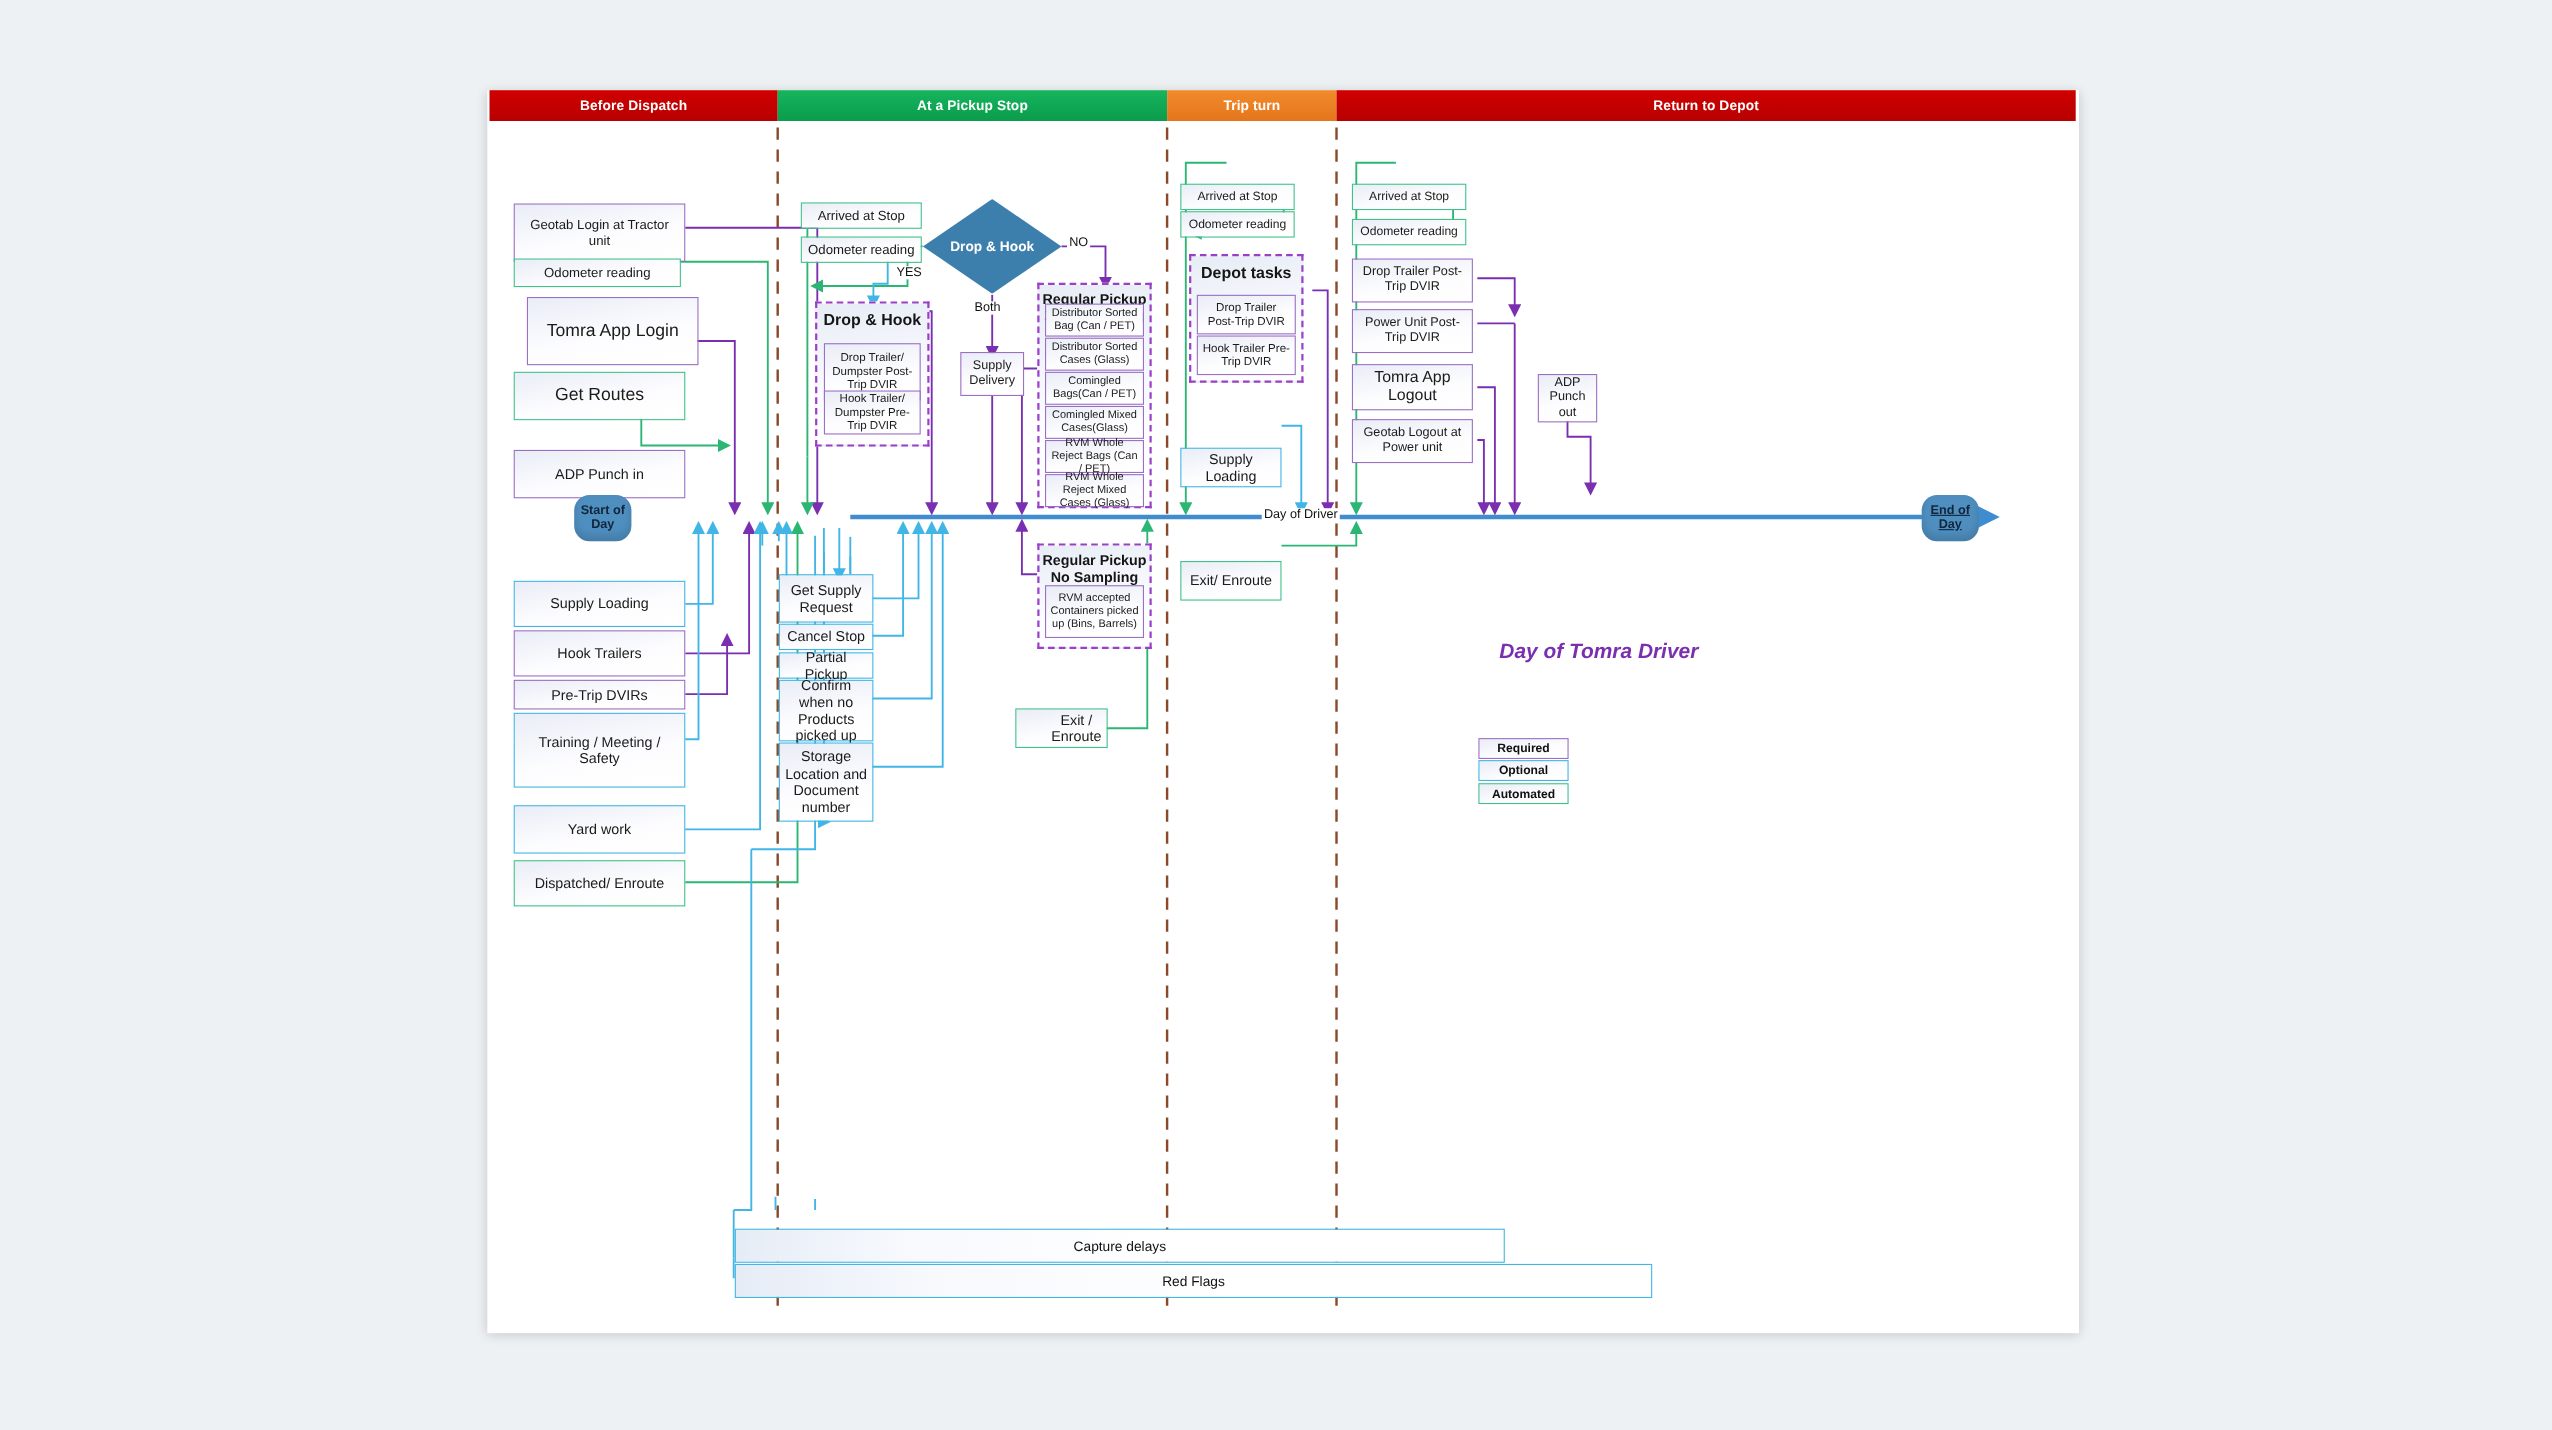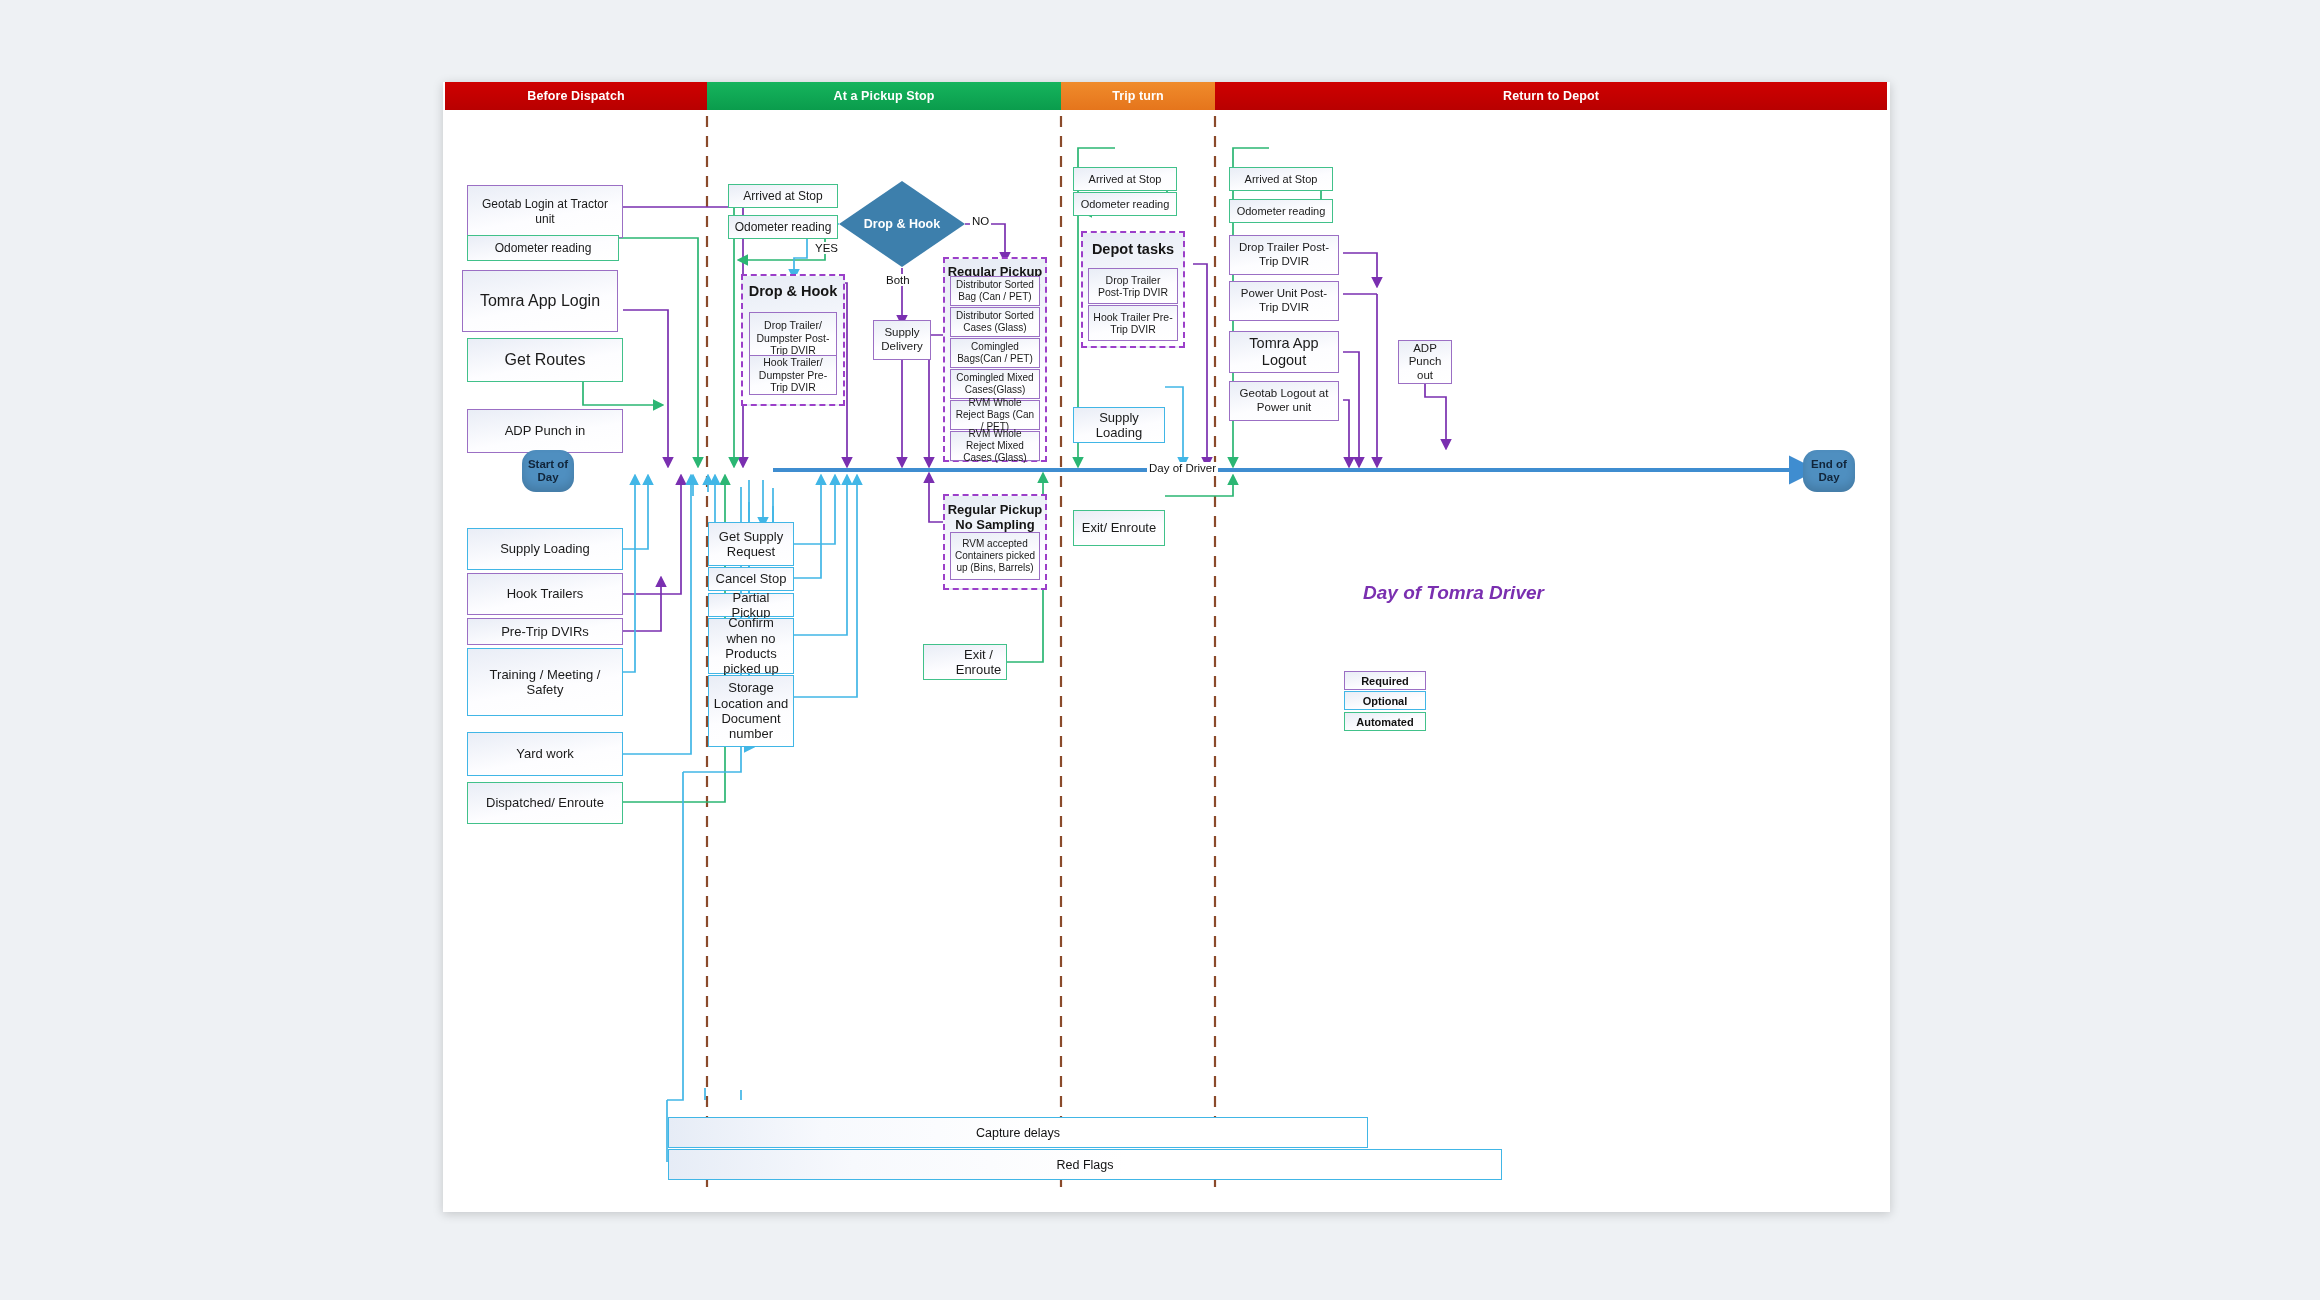--- a/index.html
+++ b/index.html
@@ -184,38 +184,38 @@
   </svg>
 
   <div class="node req" style="left:24px;top:103px;width:156px;height:53px;">
     <span>Geotab Login at Tractor unit</span>
       </div>
 
   <div class="node aut" style="left:24px;top:153px;width:152px;height:26px;font-size:12px;">
     <span>Odometer reading</span>
       </div>
 
-  <div class="node req f15" style="left:19px;top:188px;width:156px;height:62px;">
+  <div class="node req f15" style="left:36px;top:188px;width:156px;height:62px;">
     <span>Tomra App Login</span>
       </div>
 
   <div class="node aut f15" style="left:24px;top:256px;width:156px;height:44px;">
     <span>Get Routes</span>
       </div>
 
   <div class="node req f13" style="left:24px;top:327px;width:156px;height:44px;">
     <span>ADP Punch in</span>
       </div>
 
   <div class="term" style="left:79px;top:368px;">
     <div><span>Start of</span><br>
          <span>Day</span></div>
       </div>
 
-  <div class="term" style="left:1360px;top:368px;">
+  <div class="term" style="left:1304px;top:368px;text-decoration:underline;">
     <div><span>End of</span><br>
          <span>Day</span></div>
       </div>
 
   <div class="axislabel" style="left:704px;top:380px;">Day of Driver</div>
 
   <div class="node opt f13" style="left:24px;top:446px;width:156px;height:42px;">
     <span>Supply Loading</span>
       </div>
 

